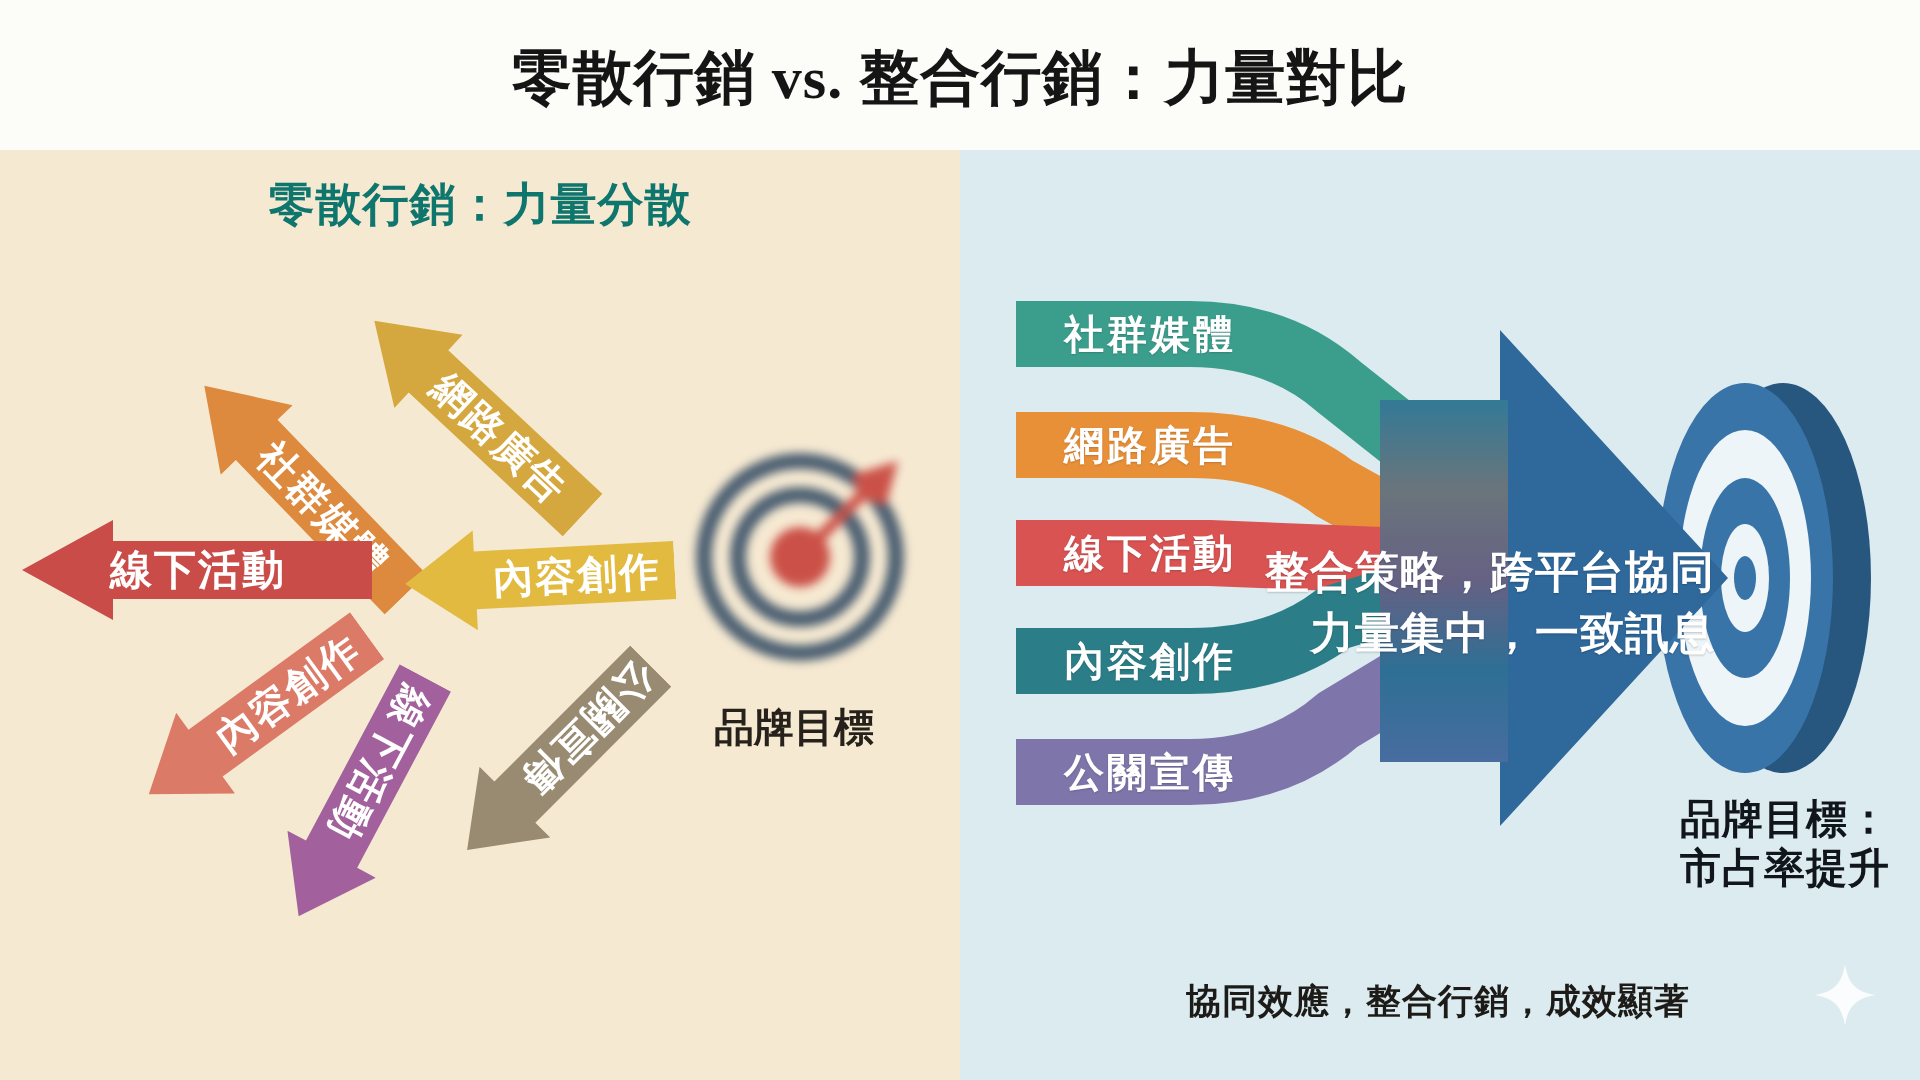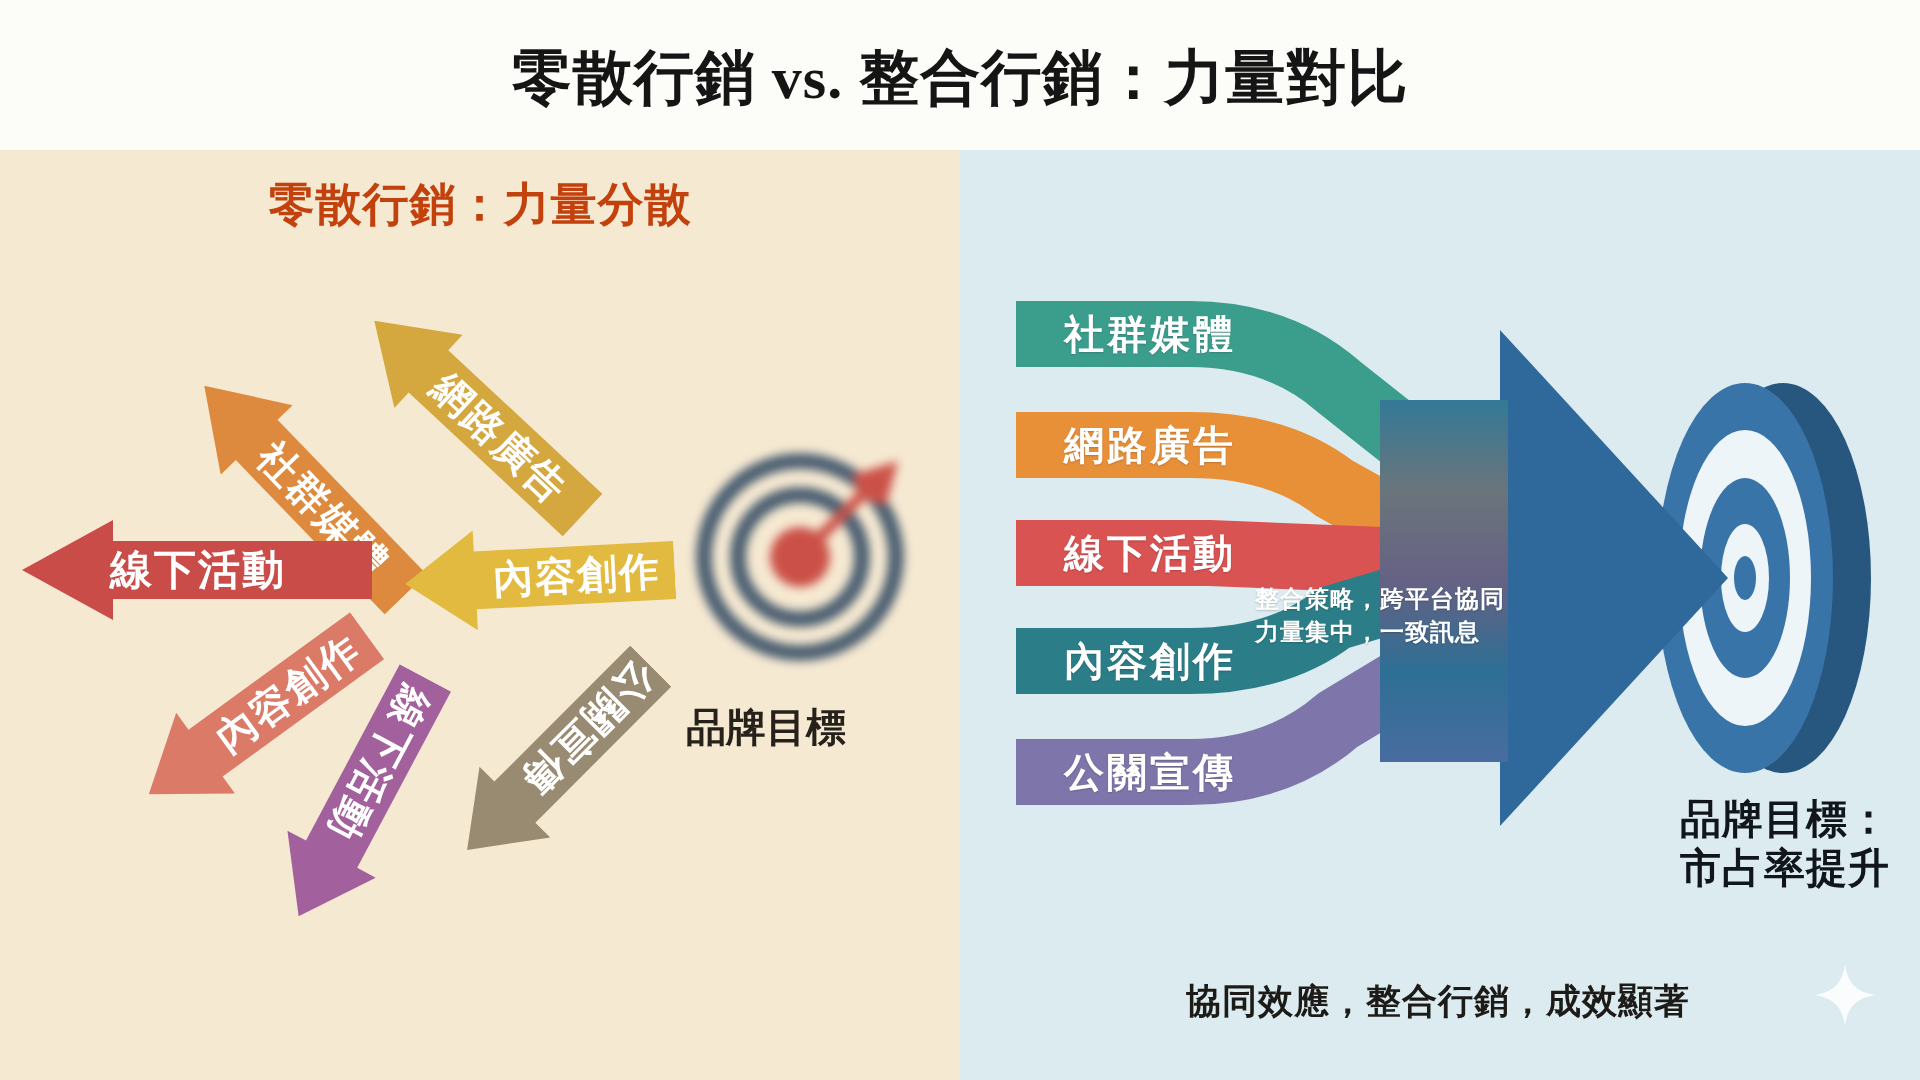--- a/index.html
+++ b/index.html
@@ -10,21 +10,21 @@
   }
   .title{
     position:absolute;left:0;top:38px;width:1920px;text-align:center;
     font-size:60px;font-weight:800;color:#151515;letter-spacing:1px;
   }
   .panel{position:absolute;top:150px;width:960px;height:930px;}
   .panel.left{left:0;background:#f6e9d2;}
   .panel.right{left:960px;background:#dcebef;}
   .panel-header{
     position:absolute;top:174px;width:960px;text-align:center;
-    font-size:46px;font-weight:800;color:#c2410c;letter-spacing:1px;
+    font-size:46px;font-weight:800;color:#0f766e;letter-spacing:1px;
   }
   .panel-header.lh{left:0;}
   .panel-header.rh{left:960px;}
 
   
   .sarrow{
     position:absolute;height:100px;display:flex;align-items:center;
     color:#fff;font-size:40px;font-weight:800;letter-spacing:2px;
     white-space:nowrap;
   }
@@ -34,41 +34,40 @@
   }
   .sarrow.dir-left .lab{margin-left:88px;}
   .sarrow.dir-right{
     clip-path:polygon(100% 50%,74% 0,74% 21%,0 21%,0 79%,74% 79%,74% 100%);
     justify-content:flex-end;
   }
   .sarrow.dir-right .lab{margin-right:88px;}
 
   .blur-target{position:absolute;left:680px;top:437px;width:240px;height:240px;filter:blur(5px);}
   .brand-goal-left{
-    position:absolute;left:616px;top:700px;width:300px;text-align:center;
+    position:absolute;left:644px;top:700px;width:300px;text-align:center;
     font-size:40px;font-weight:800;color:#26211a;
   }
   .caption{
     position:absolute;top:978px;font-size:35px;font-weight:700;color:#1d1b18;
     text-align:center;letter-spacing:1px;
   }
   .caption.lc{left:60px;width:840px;}
   .caption.rc{left:1048px;width:780px;}
 
   .flow-svg{position:absolute;left:960px;top:150px;}
   .chan-label{
     position:absolute;left:1040px;width:250px;height:66px;display:flex;align-items:center;
     padding-left:24px;font-size:40px;font-weight:800;color:#ffffff;letter-spacing:3px;
     text-shadow:0 1px 2px rgba(0,0,0,.18);white-space:nowrap;
   }
   .arrow-text{
-    position:absolute;left:1255px;top:543px;width:460px;text-align:left;
-    font-size:24px;font-weight:800;color:#ffffff;line-height:1.38;letter-spacing:1px;
+    position:absolute;left:1255px;top:543px;width:460px;text-align:right;
+    font-size:44px;font-weight:800;color:#ffffff;line-height:1.38;letter-spacing:1px;
     text-shadow:0 1px 2px rgba(0,0,0,.2);
-    margin-top:40px;
   }
   .brand-goal-right{
     position:absolute;left:1630px;top:795px;width:310px;text-align:center;
     font-size:41px;font-weight:800;color:#10161c;line-height:1.2;letter-spacing:1px;
   }
   .sparkle{position:absolute;left:1812px;top:962px;}
 </style>
 </head>
 <body>
 

